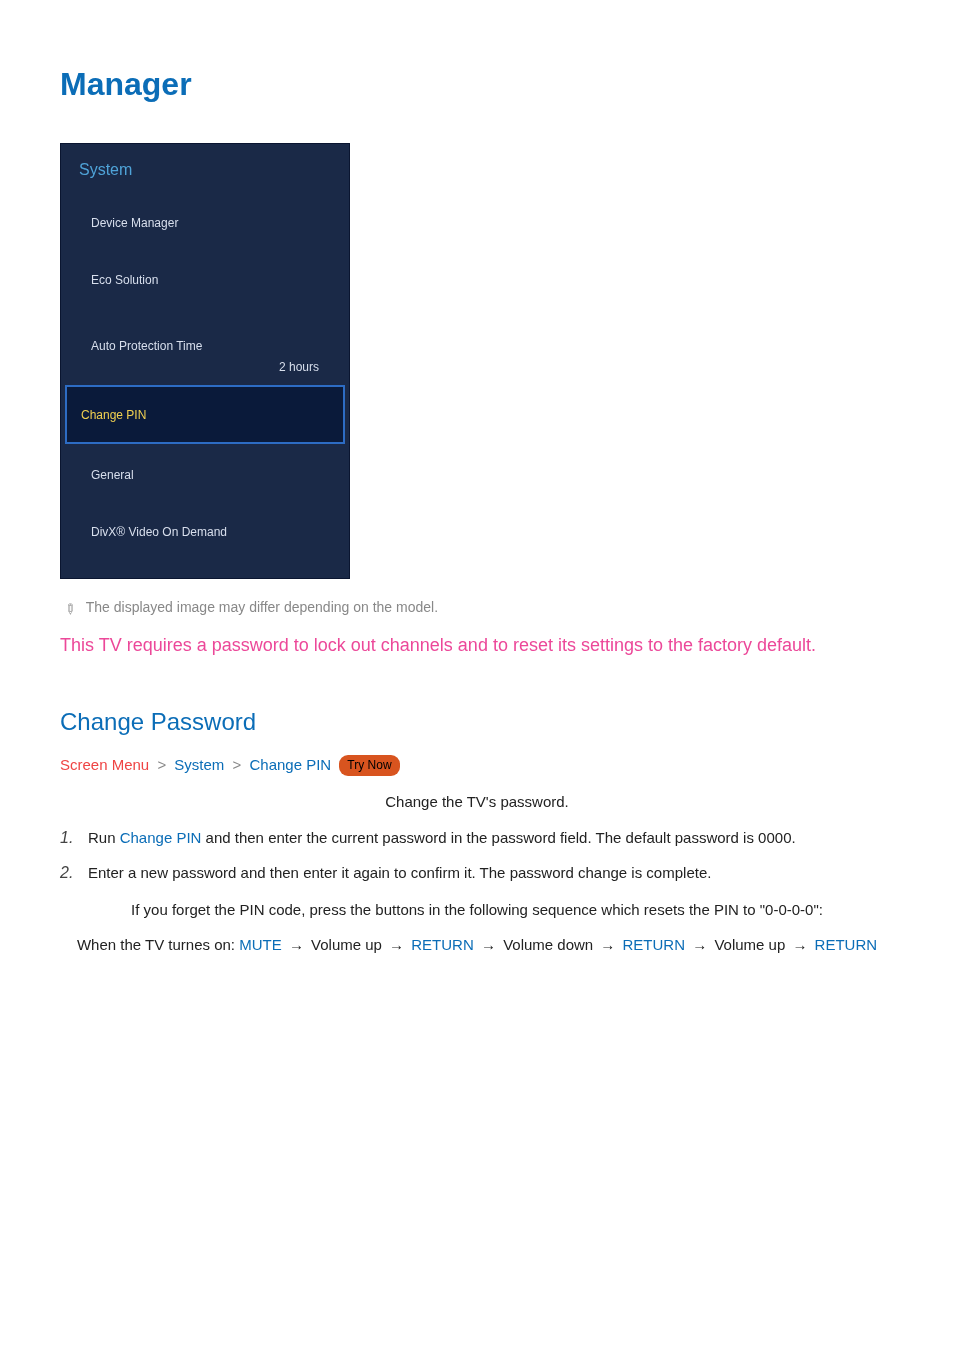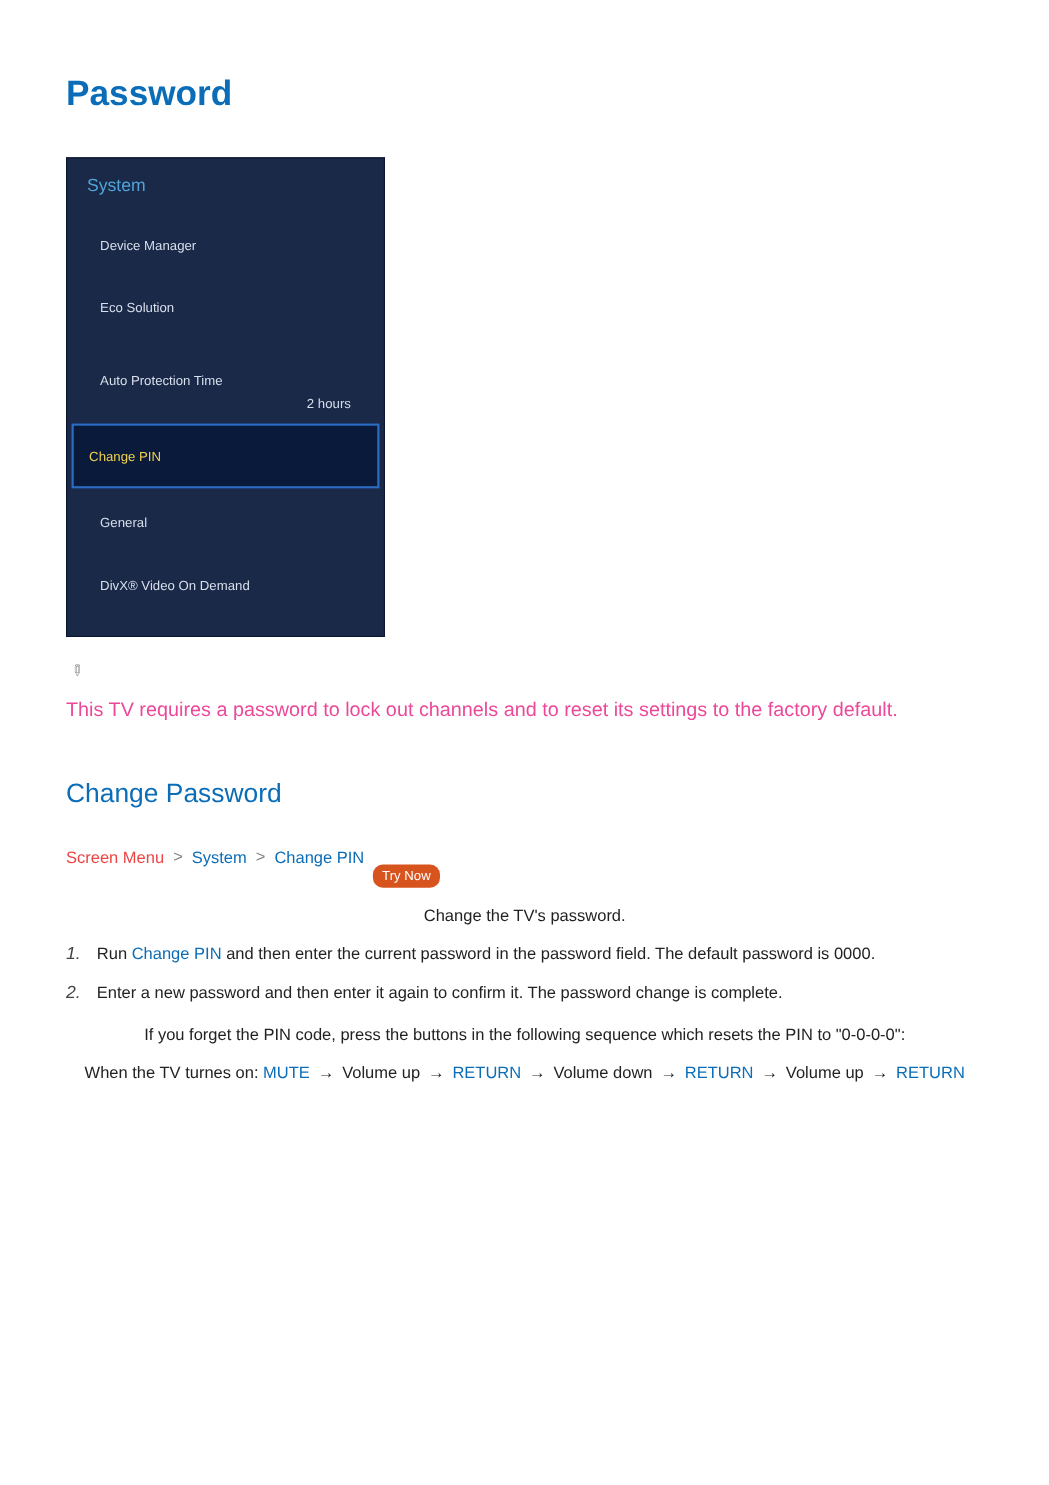--- a/index.html
+++ b/index.html
@@ -95,27 +95,26 @@
     .breadcrumb .crumb {
       color: #0b6db7;
     }
     .breadcrumb .sep {
       color: #888;
       margin: 0 4px;
     }
     .try-now {
       display: inline-block;
       background: #d8541f;
-      color: #ffffff;
+      color: #000000;
       font-size: 12px;
       padding: 1px 8px 2px 8px;
       border-radius: 9px;
       margin-left: 4px;
       vertical-align: middle;
-      margin-top: 32px;
     }
     .ol {
       list-style: none;
       padding-left: 28px;
       margin-bottom: 14px;
     }
     .ol li {
       position: relative;
       margin-bottom: 12px;
       font-size: 15px;
@@ -140,21 +139,21 @@
       line-height: 1.55;
       text-align: center;
     }
     .arrow {
       margin: 0 3px;
     }
   </style>
 </head>
 <body>
 
-<h1 class="page-title">Password</h1>
+<h1 class="page-title">Manager</h1>
 
 <div class="menu-box">
   <div class="menu-header">System</div>
 
   <div class="menu-item">
     <span>Device Manager</span>
     <span class="menu-item-value"></span>
   </div>
 
   <div class="menu-item">
@@ -179,20 +178,21 @@
 
 
   <div class="menu-item">
     <span>DivX® Video On Demand</span>
     <span class="menu-item-value"></span>
   </div>
 </div>
 
 <div class="note-row">
   <span class="note-icon">✎</span>
+  <span class="note-text">The displayed image may differ depending on the model.</span>
 </div>
 
 <p class="body-text">This TV requires a password to lock out channels and to reset its settings to the factory default.</p>
 
 <h2 class="section-title">Change Password</h2>
 
 <div class="breadcrumb">
   <span class="label">Screen Menu</span>
   <span class="sep">&gt;</span>
   <span class="crumb">System</span>

